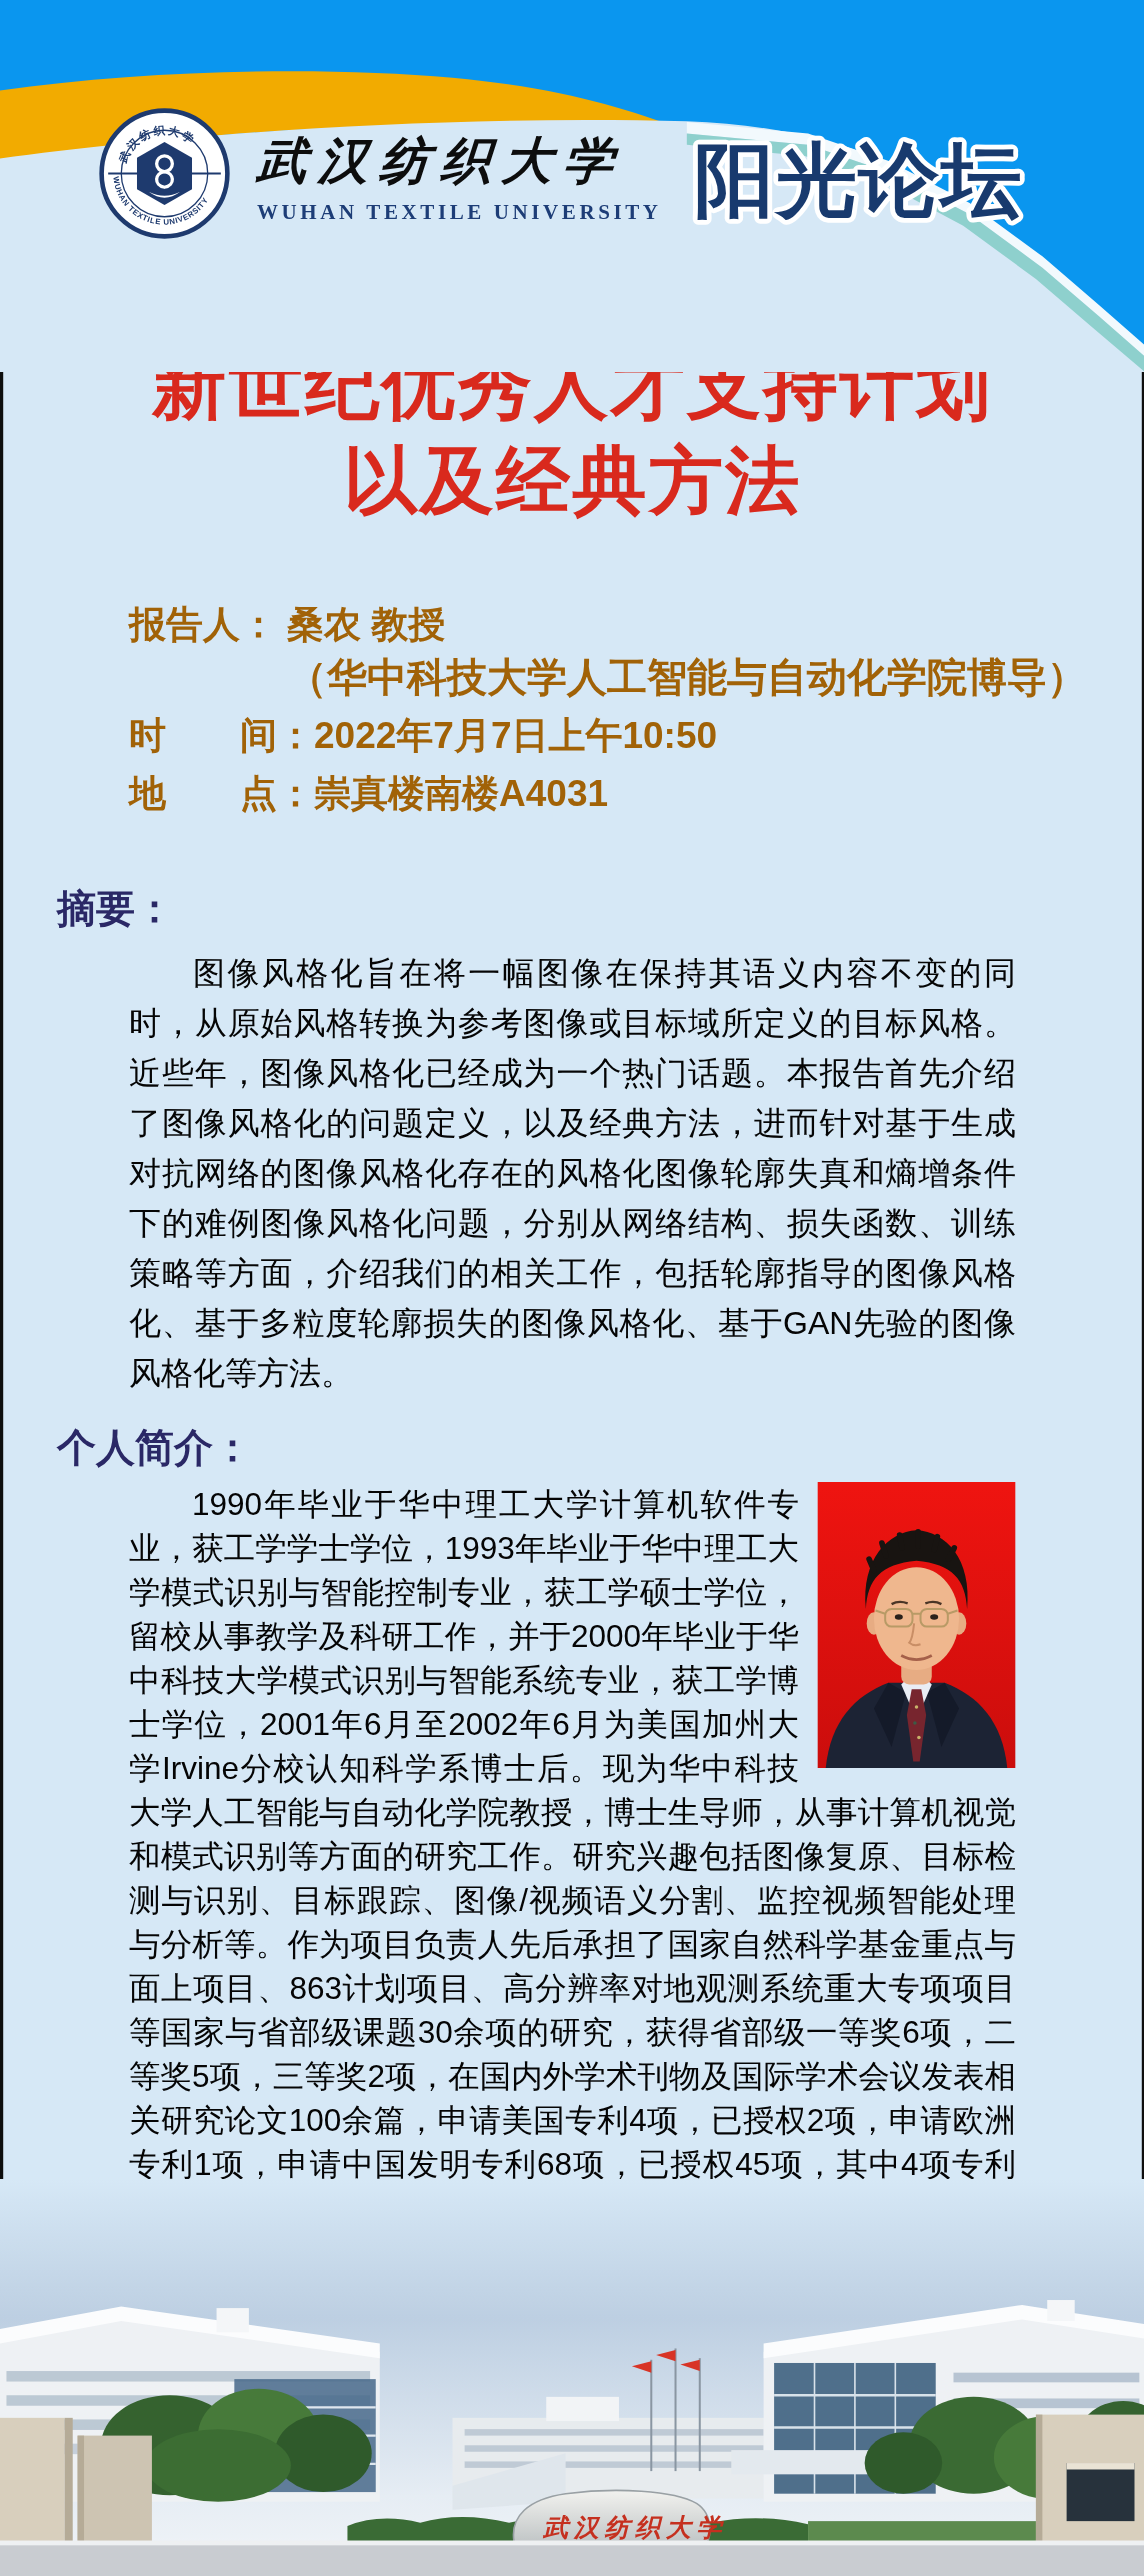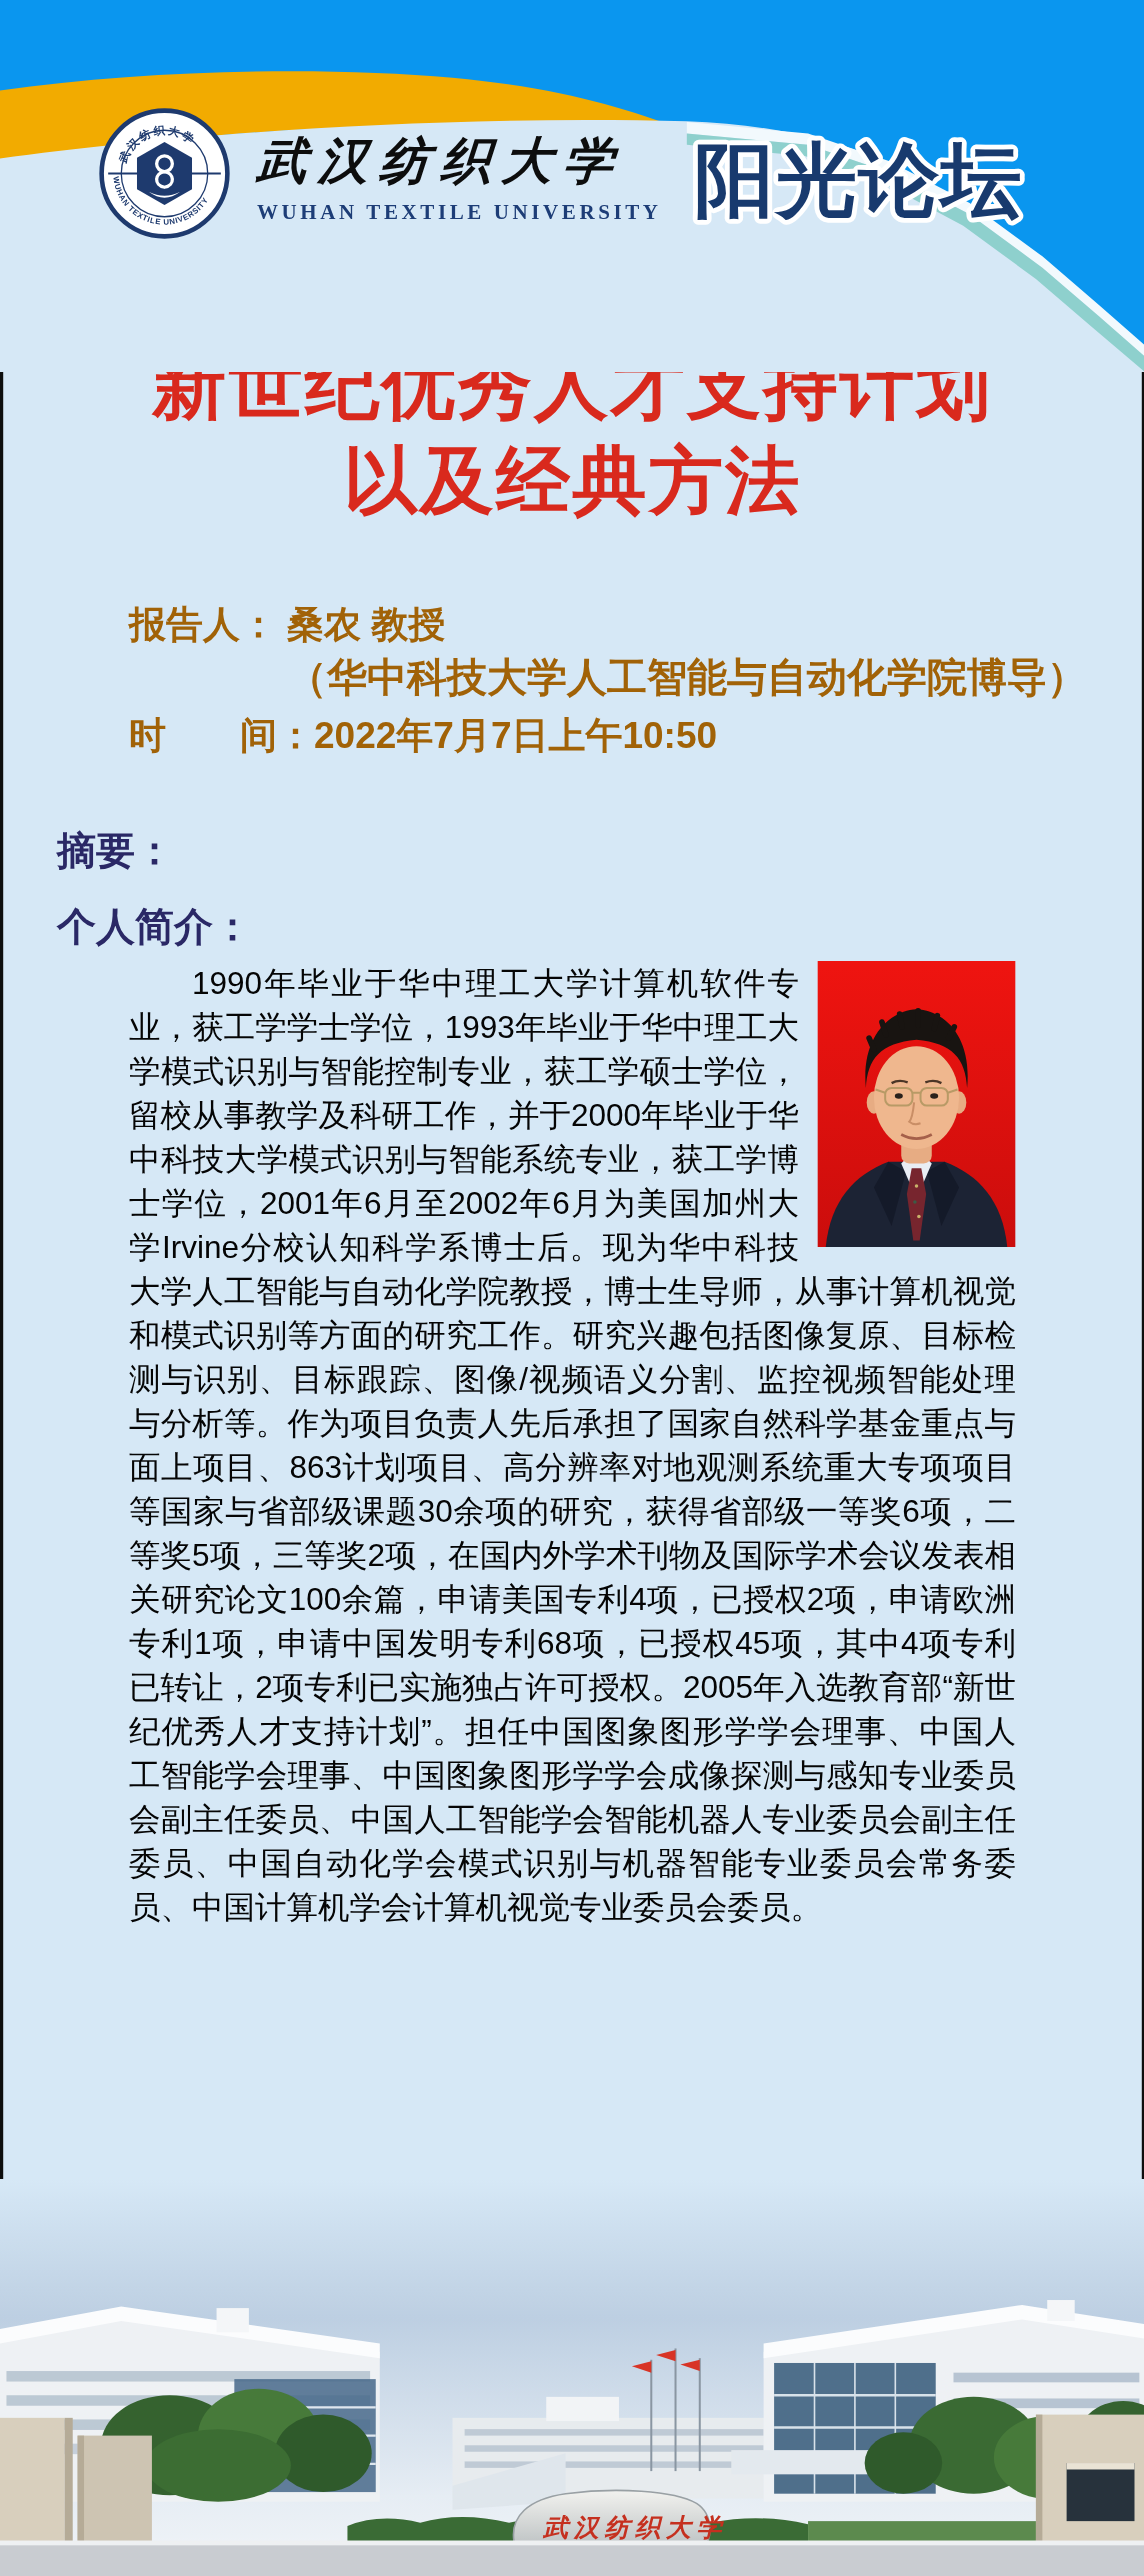--- a/index.html
+++ b/index.html
@@ -126,23 +126,27 @@
   <div class="info">
     <div class="info-row">
       <span class="lbl">报告人：</span><span>桑农 教授</span>
     </div>
     <div class="info-row sub">
       <span>（华中科技大学人工智能与自动化学院博导）</span>
     </div>
     <div class="info-row gap">
       <span class="lbl">时　　间：</span><span>2022年7月7日上午10:50</span>
     </div>
+    <div class="info-row gap">
+      <span class="lbl">地　　点：</span><span>崇真楼南楼A4031</span>
+    </div>
   </div>
 
   <div class="sec-head">摘要：</div>
+  <div class="abstract-body">图像风格化旨在将一幅图像在保持其语义内容不变的同时，从原始风格转换为参考图像或目标域所定义的目标风格。近些年，图像风格化已经成为一个热门话题。本报告首先介绍了图像风格化的问题定义，以及经典方法，进而针对基于生成对抗网络的图像风格化存在的风格化图像轮廓失真和熵增条件下的难例图像风格化问题，分别从网络结构、损失函数、训练策略等方面，介绍我们的相关工作，包括轮廓指导的图像风格化、基于多粒度轮廓损失的图像风格化、基于GAN先验的图像风格化等方法。</div>
 
   <div class="sec-head bio-h">个人简介：</div>
   <div class="bio-body">
     
     <svg class="speaker-photo" viewBox="0 0 246 356" aria-hidden="true">
       <defs>
         <linearGradient id="redbg" x1="0" y1="0" x2="0" y2="1">
           <stop offset="0" stop-color="#ef1410"></stop>
             <stop offset="1" stop-color="#cb0d0c"></stop>
         </linearGradient>

